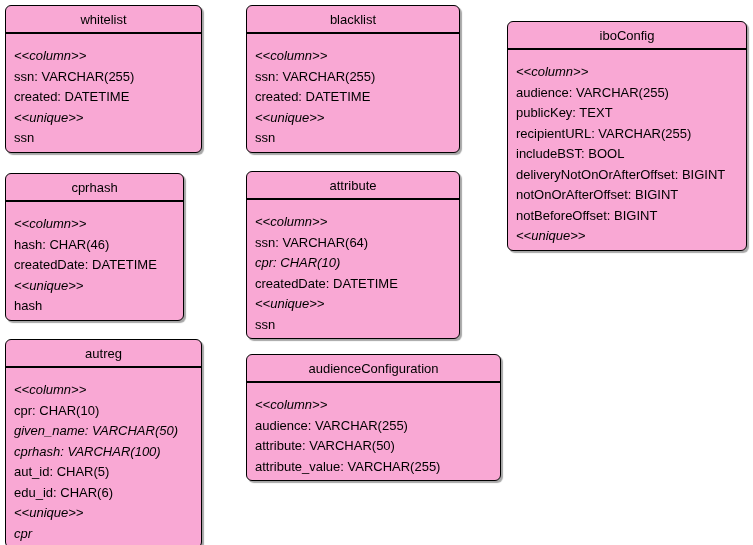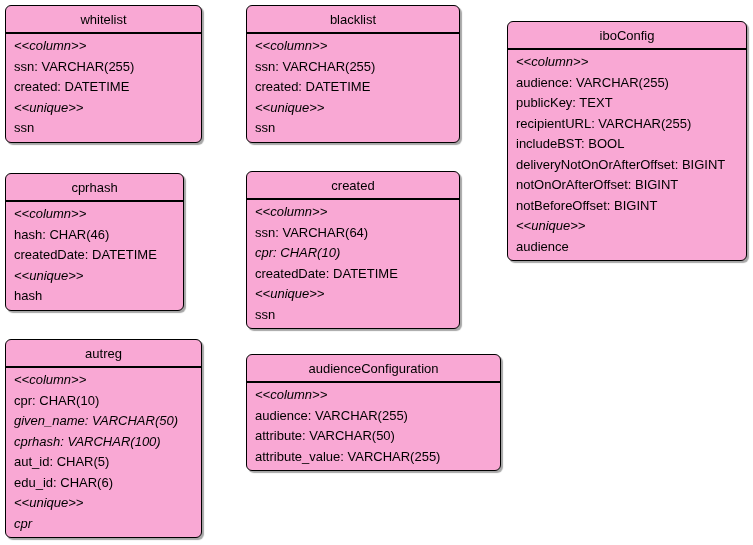--- a/index.html
+++ b/index.html
@@ -26,21 +26,21 @@
   }
   .entity-title {
     text-align: center;
     line-height: 17px;
     padding: 5px 8px 4px 8px;
     border-bottom: 2.5px solid #000000;
     white-space: nowrap;
     overflow: hidden;
   }
   .entity-body {
-    padding: 2px 0 3px 0;
+    padding: 12px 0 3px 0;
   }
   .row {
     line-height: 20.5px;
     padding: 0 8px;
     white-space: nowrap;
     overflow: hidden;
   }
   .stereo, .nullable {
     font-style: italic;
   }
@@ -83,37 +83,36 @@
   <div class="entity-body">
     <div class="row stereo">&lt;&lt;column&gt;&gt;</div>
     <div class="row">audience: VARCHAR(255)</div>
     <div class="row">publicKey: TEXT</div>
     <div class="row">recipientURL: VARCHAR(255)</div>
     <div class="row">includeBST: BOOL</div>
     <div class="row">deliveryNotOnOrAfterOffset: BIGINT</div>
     <div class="row">notOnOrAfterOffset: BIGINT</div>
     <div class="row">notBeforeOffset: BIGINT</div>
     <div class="row stereo">&lt;&lt;unique&gt;&gt;</div>
-    <div class="row">audience</div>
   </div>
 </div>
 
 <div class="entity pos-cprhash">
   <div class="entity-title">cprhash</div>
   <div class="entity-body">
     <div class="row stereo">&lt;&lt;column&gt;&gt;</div>
     <div class="row">hash: CHAR(46)</div>
     <div class="row">createdDate: DATETIME</div>
     <div class="row stereo">&lt;&lt;unique&gt;&gt;</div>
     <div class="row">hash</div>
   </div>
 </div>
 
 <div class="entity pos-cprcache">
-  <div class="entity-title">created</div>
+  <div class="entity-title">attribute</div>
   <div class="entity-body">
     <div class="row stereo">&lt;&lt;column&gt;&gt;</div>
     <div class="row">ssn: VARCHAR(64)</div>
     <div class="row nullable">cpr: CHAR(10)</div>
     <div class="row">createdDate: DATETIME</div>
     <div class="row stereo">&lt;&lt;unique&gt;&gt;</div>
     <div class="row">ssn</div>
   </div>
 </div>
 

